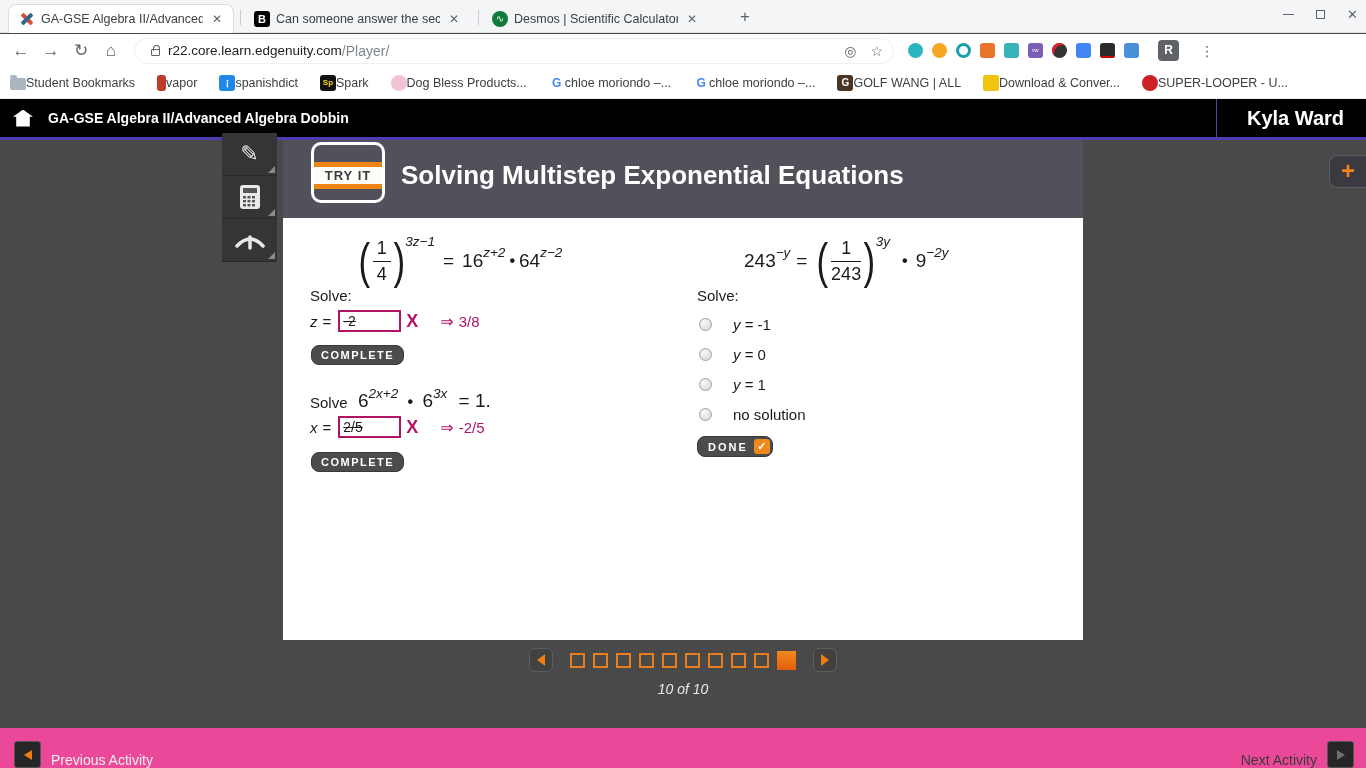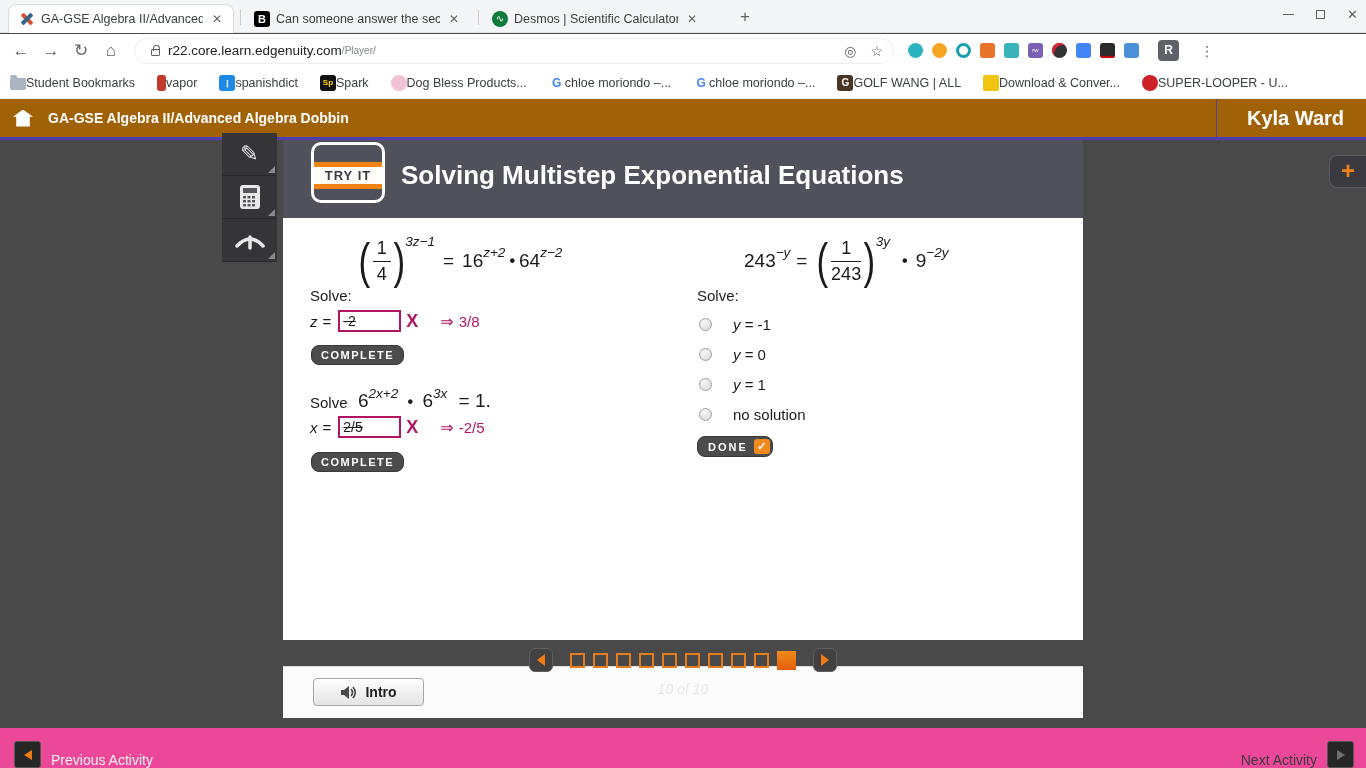--- a/index.html
+++ b/index.html
@@ -24,37 +24,37 @@
   .wc { color:#5f6368; font-size:13px; line-height:13px; }
   .wc-min { width:11px; height:1.5px; background:#5f6368; }
   .wc-max { width:9px; height:9px; border:1.5px solid #5f6368; }
 
   .navbar { position:absolute; top:34px; left:0; width:1366px; height:33px; background:#fff; display:flex; align-items:center; }
   .nav-ico { color:#5f6368; font-size:17px; width:30px; text-align:center; }
   .omnibox { margin-left:8px; width:760px; height:26px; background:#fff; border:1px solid #efefef; border-radius:14px; display:flex; align-items:center; padding:0 10px; }
   .lock { width:9px; height:7px; border:1.2px solid #5f6368; border-radius:1px; position:relative; margin:3px 8px 0 6px; }
   .lock:before { content:""; position:absolute; left:1px; top:-5px; width:5px; height:5px; border:1.2px solid #5f6368; border-bottom:none; border-radius:4px 4px 0 0; }
   .url-host { font-size:13.5px; color:#202124; }
-  .url-path { font-size:10px; color:#80868b; }
+  .url-path { font-size:14px; color:#80868b; }
   .omni-right { margin-left:auto; display:flex; gap:14px; color:#5f6368; font-size:14px; }
   .ext-row { display:flex; align-items:center; gap:9px; margin-left:14px; }
   .ext { width:15px; height:15px; border-radius:50%; font-size:8px; color:#fff; text-align:center; line-height:15px; }
   .ext.sq { border-radius:3px; }
   .profile-chip { width:21px; height:21px; border-radius:4px; background:#5f6368; color:#fff; font-size:12px; font-weight:bold; text-align:center; line-height:21px; margin-left:10px; }
   .dots { color:#5f6368; font-size:14px; letter-spacing:0; margin:0 10px 0 12px; }
 
   .bookmarksbar { position:absolute; top:67px; left:0; width:1366px; height:32px; background:#fff; border-bottom:1px solid #ececec; display:flex; align-items:center; padding:0 10px; }
   .bm { display:flex; align-items:center; margin-right:22px; white-space:nowrap; }
   .bm-label { font-size:12.5px; color:#3c4043; }
   .bm-ico { width:16px; height:16px; display:inline-block; position:relative; border-radius:3px; font-size:10px; font-weight:bold; color:#fff; text-align:center; line-height:16px; }
   .bm-folder { background:#a9b6c2; border-radius:2px; height:12px; margin-top:2px; }
   .bm-folder:before { content:""; position:absolute; top:-3px; left:0; width:7px; height:3px; background:#a9b6c2; border-radius:2px 2px 0 0; }
 
   
-  .lms-header { position:absolute; top:99px; left:0; width:1366px; height:41px; background:#a16207; border-bottom:3px solid #4e3eb2; display:flex; align-items:center; }
+  .lms-header { position:absolute; top:99px; left:0; width:1366px; height:41px; background:#000000; border-bottom:3px solid #4e3eb2; display:flex; align-items:center; }
   .home-ico { width:20px; height:17px; background:#fff; margin:0 15px 0 13px; clip-path:polygon(50% 0, 100% 42%, 84% 42%, 84% 100%, 16% 100%, 16% 42%, 0 42%); }
   .lms-title { color:#fff; font-size:14px; font-weight:bold; }
   .lms-user { margin-left:auto; color:#fff; font-size:20px; font-weight:bold; padding:0 22px 0 30px; border-left:1px solid #4c44a0; line-height:38px; }
 
   
   .side-toolbar { position:absolute; left:222px; top:133px; width:55px; background:#353538; z-index:5; }
   .tool-btn { width:55px; height:43px; position:relative; border-bottom:1px solid #2a2a2c; display:flex; align-items:center; justify-content:center; }
   .tool-btn:after { content:""; position:absolute; right:2px; bottom:2px; border-style:solid; border-width:0 0 7px 7px; border-color:transparent transparent #8a8a8e transparent; }
   .pencil-glyph { color:#e9e9e9; font-size:22px; transform:rotate(0deg); }
 
@@ -347,30 +347,20 @@
     <div class="radio-row" style="left:416px; top:188px;">
       <span class="radio"></span>
       <span class="radio-label"><span class="mvar"></span><span>no solution</span></span>
     </div>
 
     <div class="done-btn" style="left:414px; top:218px;">
       <span class="done-txt">DONE</span>
       <span class="done-check">✓</span>
     </div>
 
-    <div class="panel-footer">
-      <div class="intro-btn">
-        <svg width="17" height="15" viewBox="0 0 17 15">
-          <polygon points="1,5 4,5 9,1 9,14 4,10 1,10" fill="#4a4a4a"></polygon>
-          <path d="M11 4 Q14 7.5 11 11" fill="none" stroke="#4a4a4a" stroke-width="1.6"></path>
-          <path d="M13 2 Q17.5 7.5 13 13" fill="none" stroke="#4a4a4a" stroke-width="1.6"></path>
-        </svg>
-        <span class="intro-label">Intro</span>
-      </div>
-    </div>
   </div>
 </div>
 
 <div class="plus-tab">+</div>
 
 <div class="pagination">
   <div class="pg-btn">
       <span class="tri-left"></span>
     </div>
   <div class="pg-squares">

